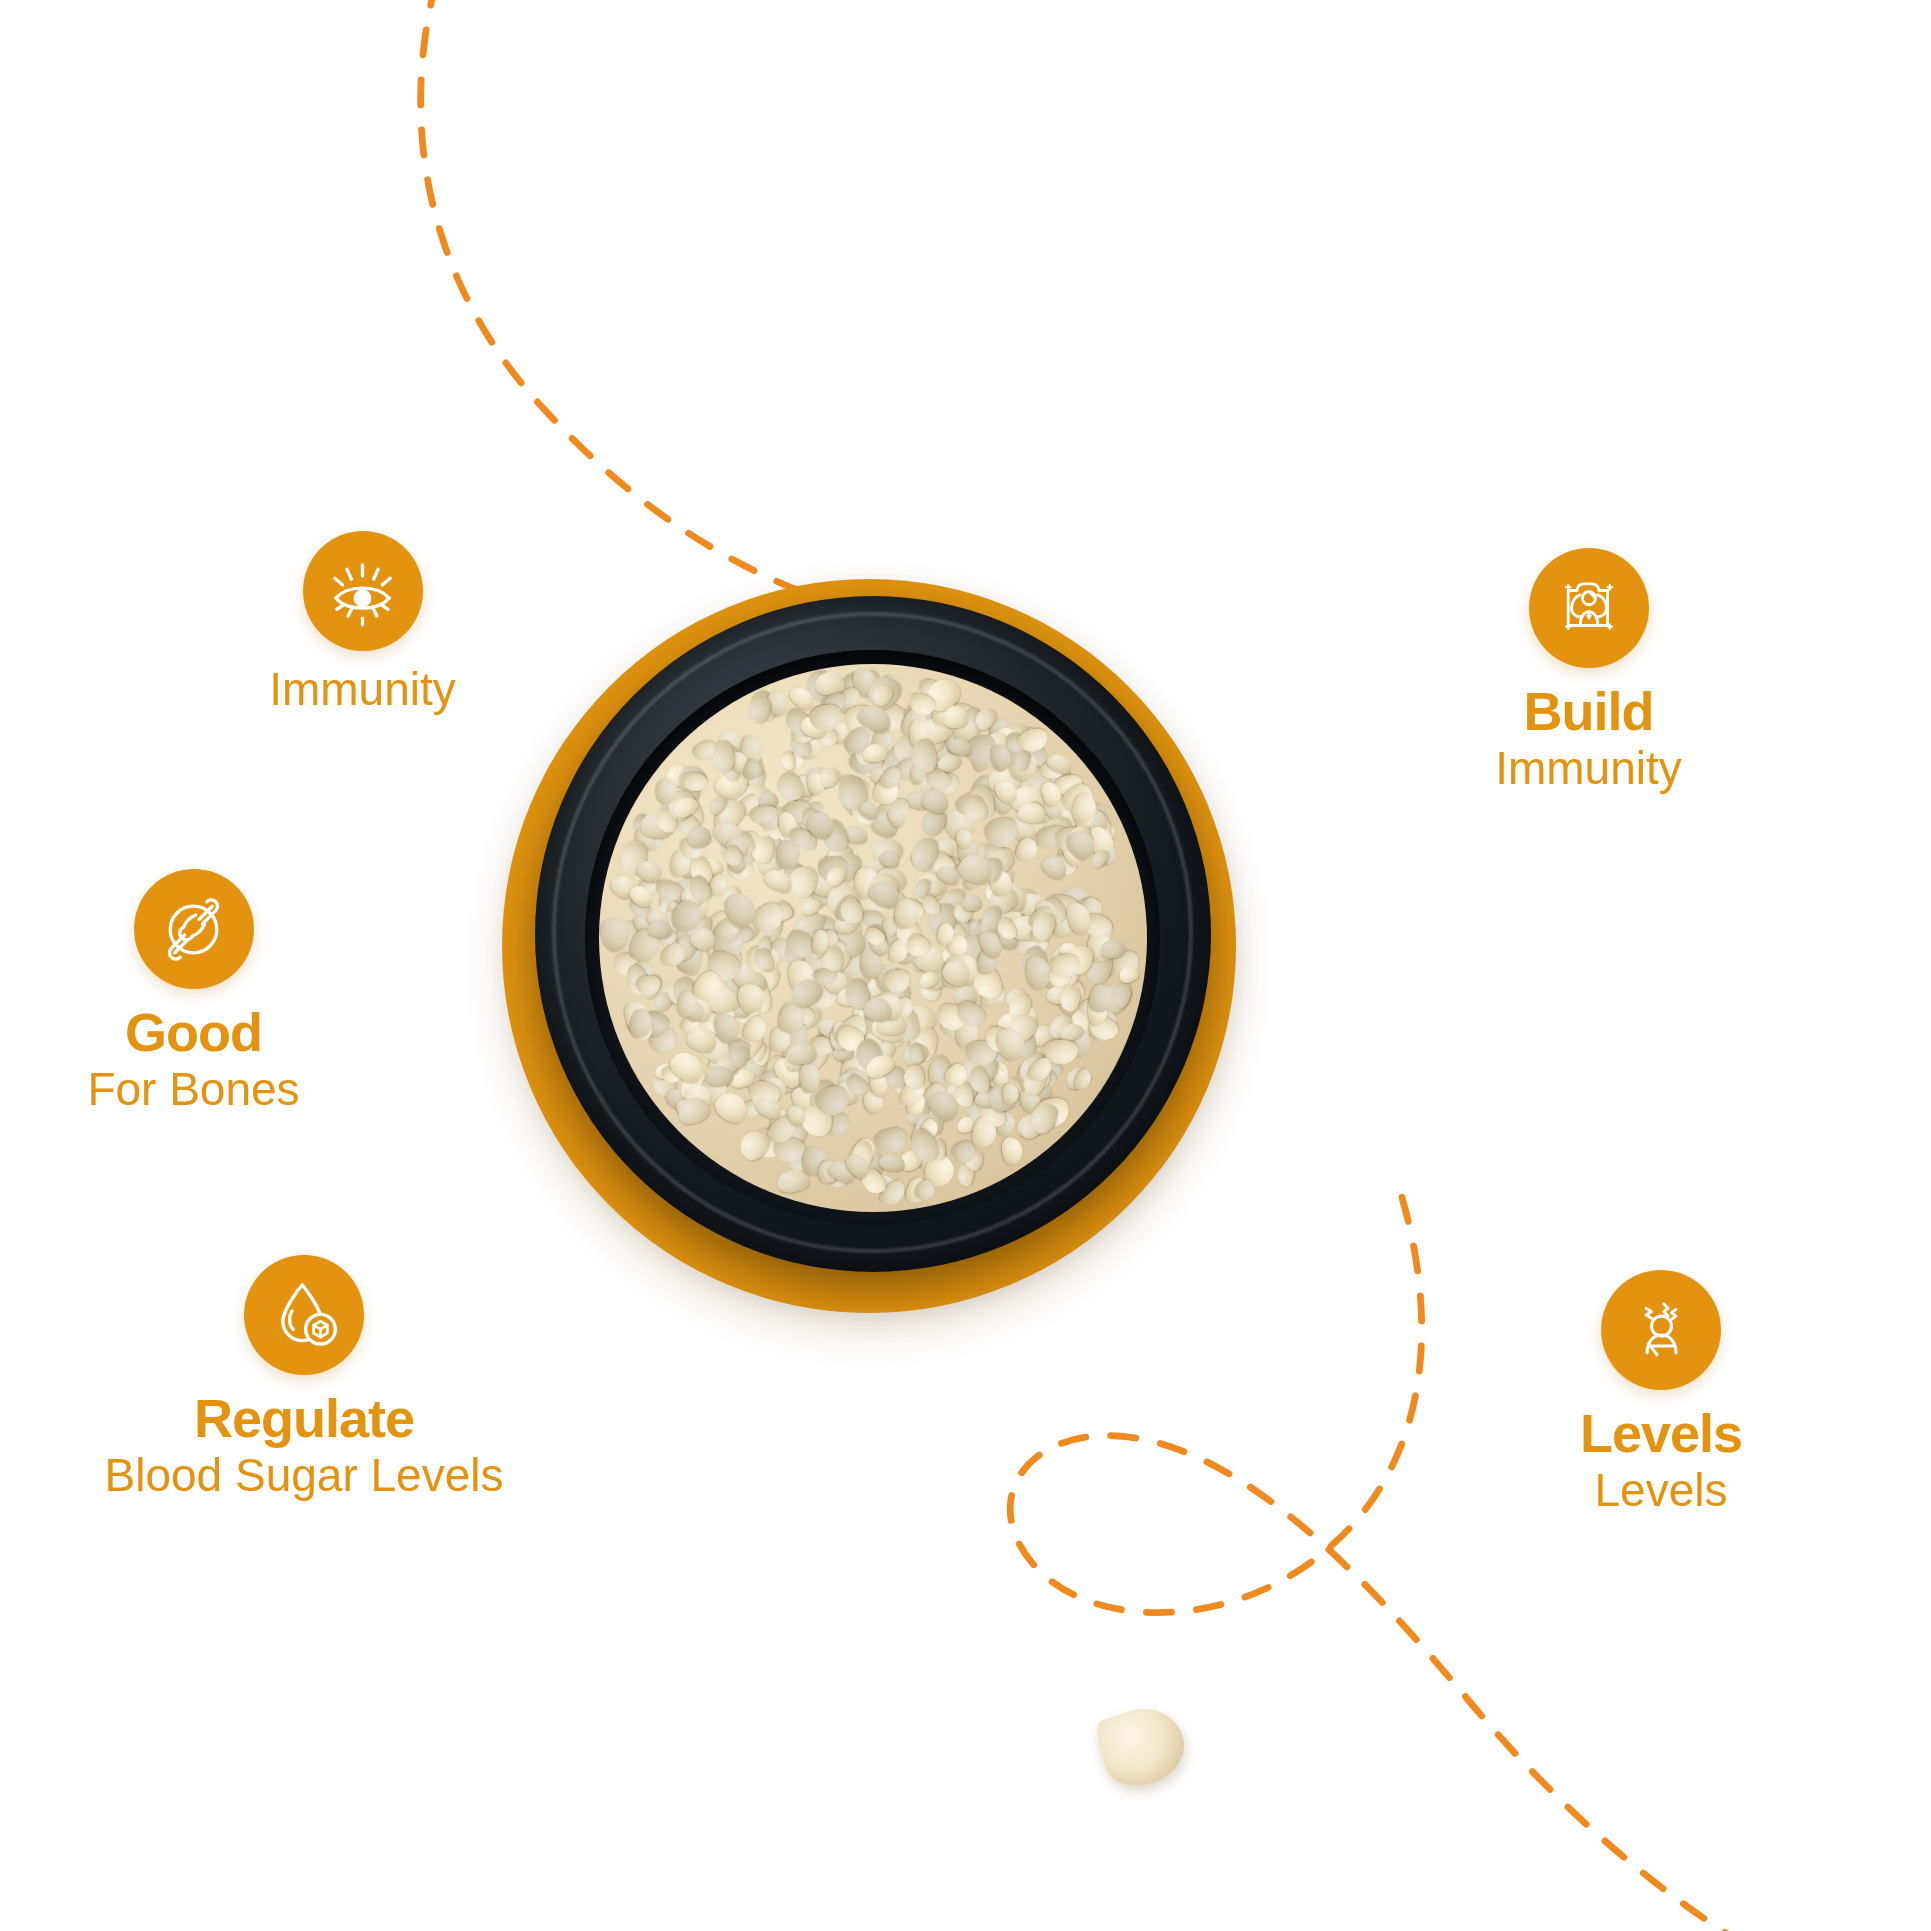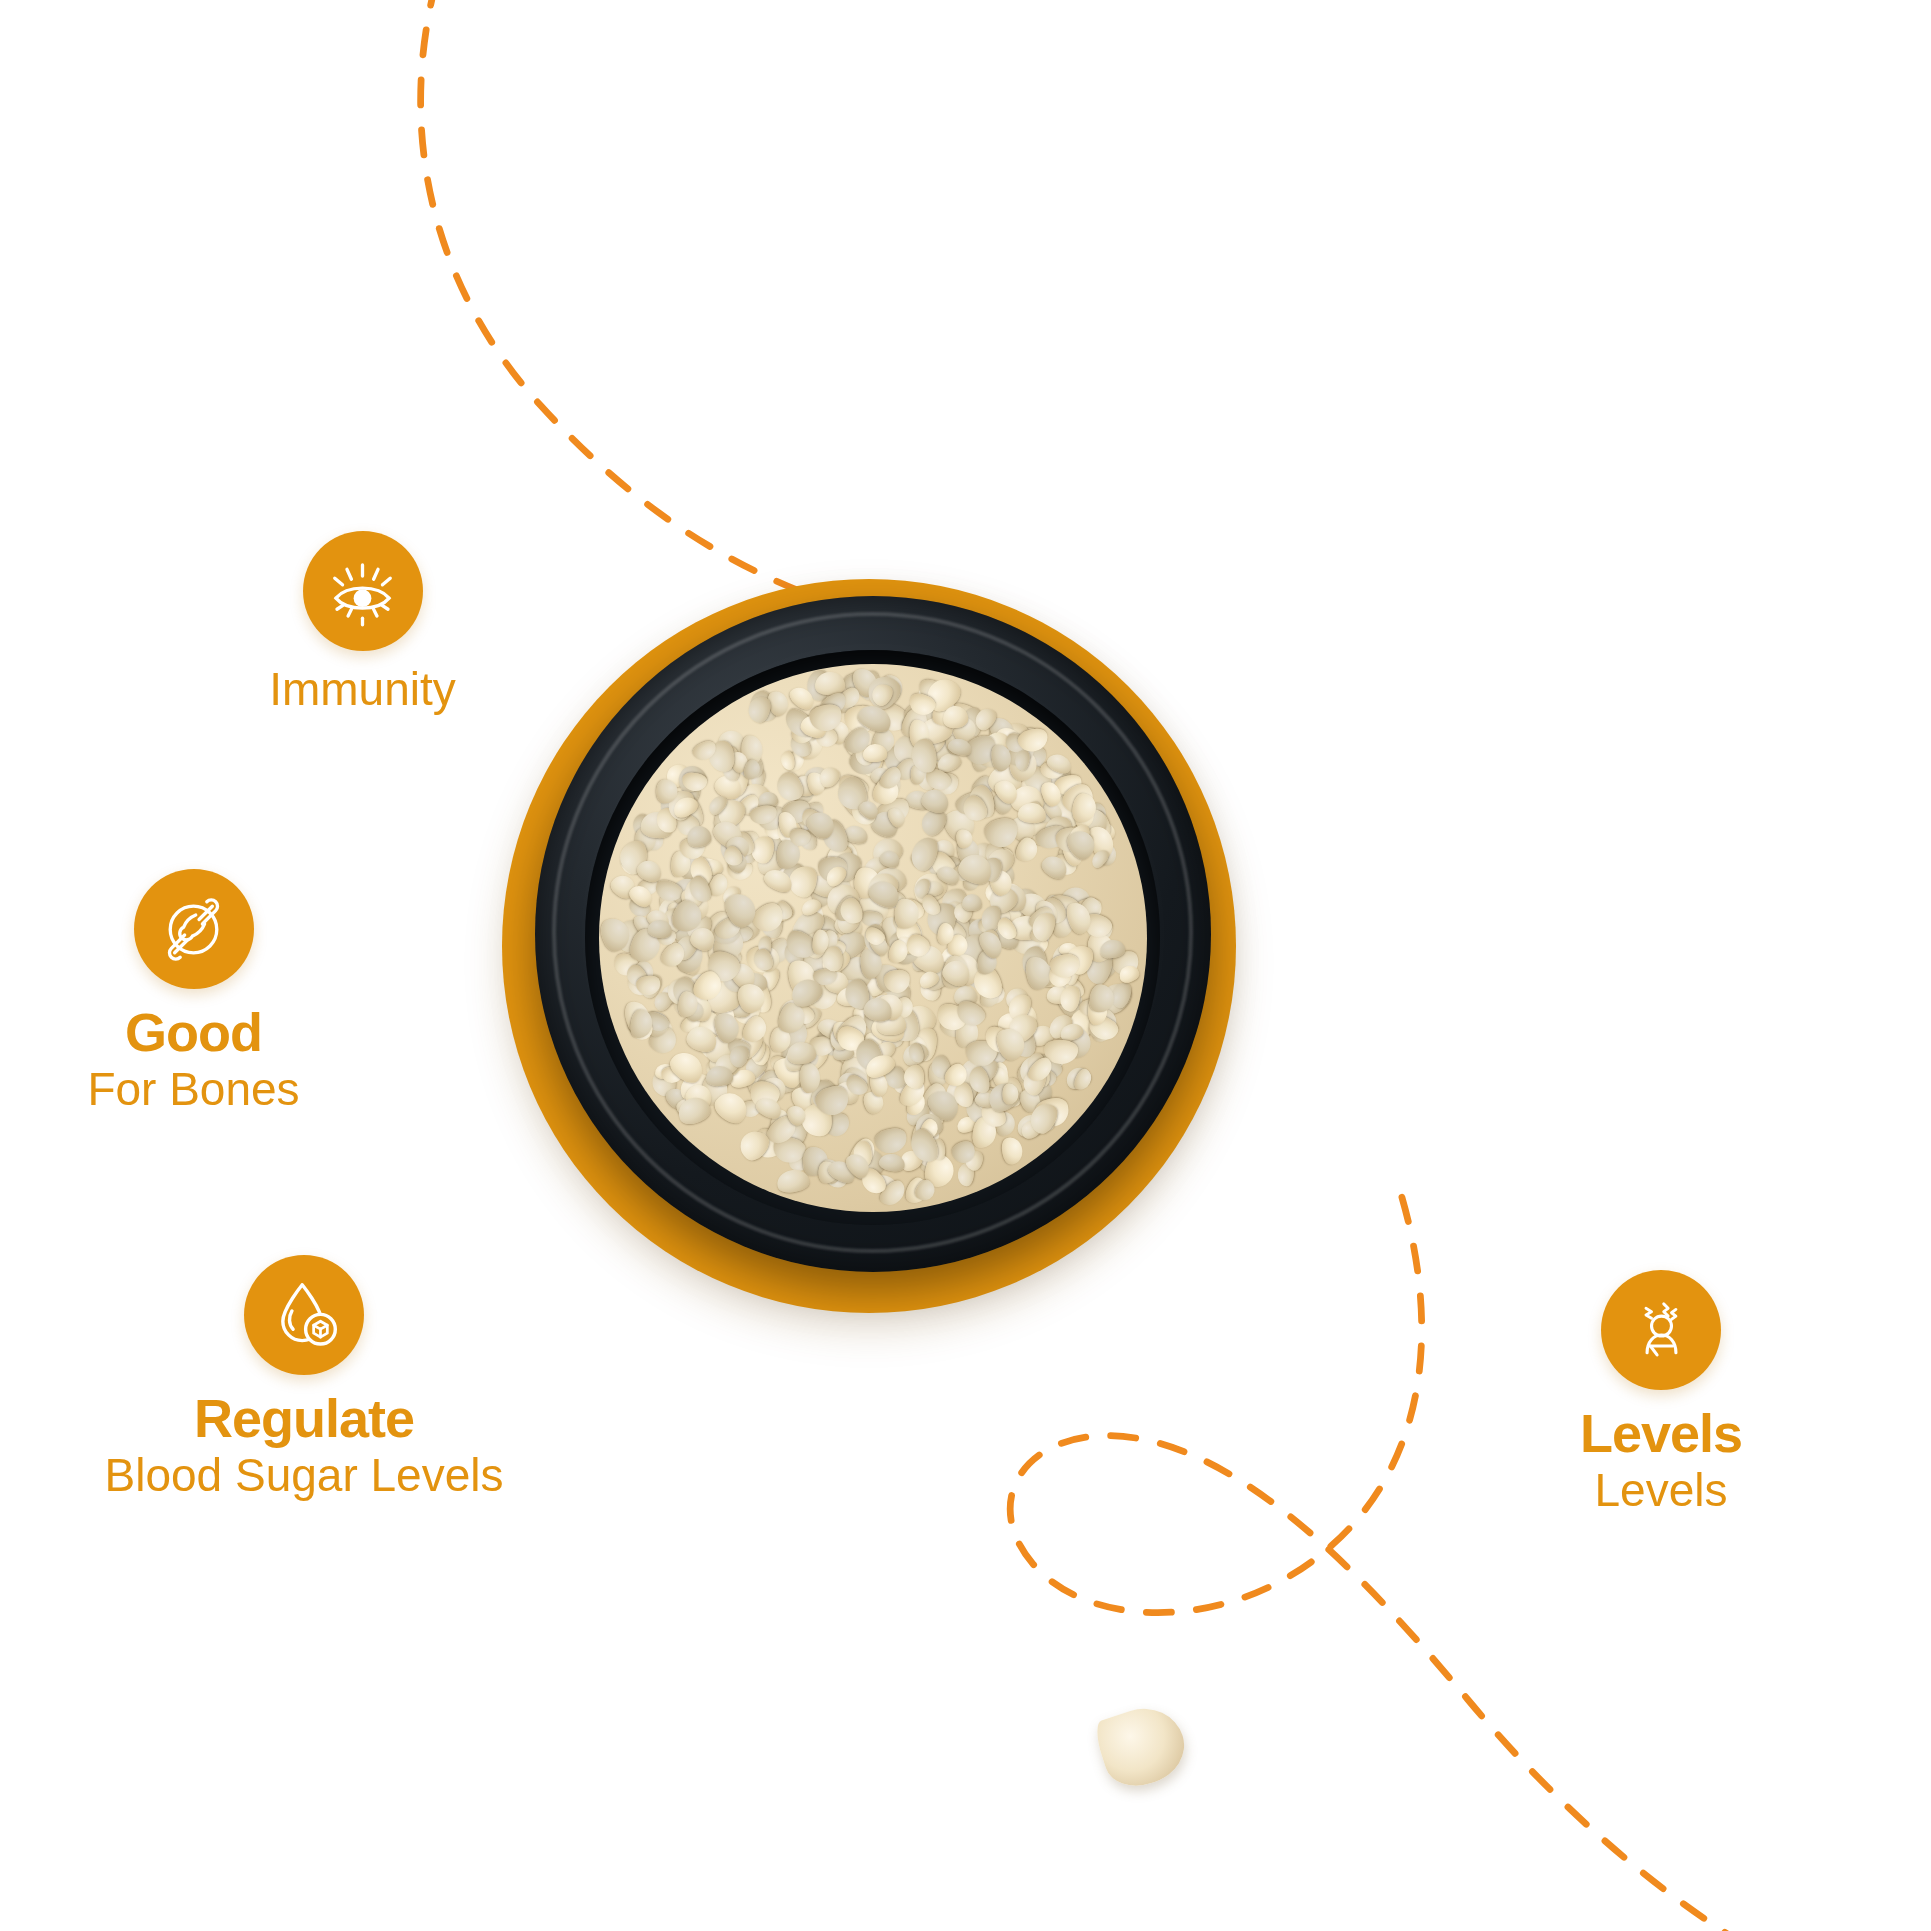--- a/index.html
+++ b/index.html
@@ -947,20 +947,43 @@
           <path d="M46 44 L46 51"></path>
         </g>
       </svg>
     </div>
     <div class="lbl">
       <span class="l1">Regulate</span>
       <span class="l2">Blood Sugar Levels</span>
     </div>
   </div>
 
+  <div class="item right" style="left:1405px; top:548px; width:367px;">
+    <div class="icon-circle">
+      <svg width="70" height="70" viewBox="0 0 64 64" fill="none" stroke="#ffffff" stroke-width="2.6" stroke-linecap="round" stroke-linejoin="round">
+        <path d="M14 16 h8 a6 6 0 0 1 6 -6 h8 a6 6 0 0 1 6 6 h8 v32 h-36 Z" transform="translate(-1,0)"></path>
+        <path d="M24 20 c-6 2 -8 8 -8 12 c0 5 4 8 8 8"></path>
+        <path d="M40 20 c6 2 8 8 8 12 c0 5 -4 8 -8 8"></path>
+        <circle cx="32" cy="23" r="6"></circle>
+        <path d="M32 17 c2 2 4 3 5 6"></path>
+        <path d="M24 48 c0 -8 3 -12 8 -13 c5 1 8 5 8 13"></path>
+        <path d="M32 35 l-2.5 4 l2.5 4 l2.5 -4 Z" fill="#ffffff" stroke="none"></path>
+        <g stroke-width="2">
+          <path d="M13 11 l0 4 M11 13 l4 0"></path>
+          <path d="M51 11 l0 4 M49 13 l4 0"></path>
+          <path d="M13 47 l0 4 M11 49 l4 0"></path>
+          <path d="M51 47 l0 4 M49 49 l4 0"></path>
+        </g>
+      </svg>
+    </div>
+    <div class="lbl">
+      <span class="l1">Build</span>
+      <span class="l2">Immunity</span>
+    </div>
+  </div>
 
 
   <div class="item right" style="left:1458px; top:1270px; width:406px;">
     <div class="icon-circle">
       <svg width="71" height="71" viewBox="0 0 64 64" fill="none" stroke="#ffffff" stroke-width="2.8" stroke-linecap="round" stroke-linejoin="round">
         <circle cx="32" cy="28" r="9"></circle>
         <path d="M19 52 c0 -10 6 -16 13 -16 c7 0 13 6 13 16"></path>
         <path d="M22 46 h20"></path>
         <path d="M22 46 l6 8"></path>
         <g stroke-width="2.6">

